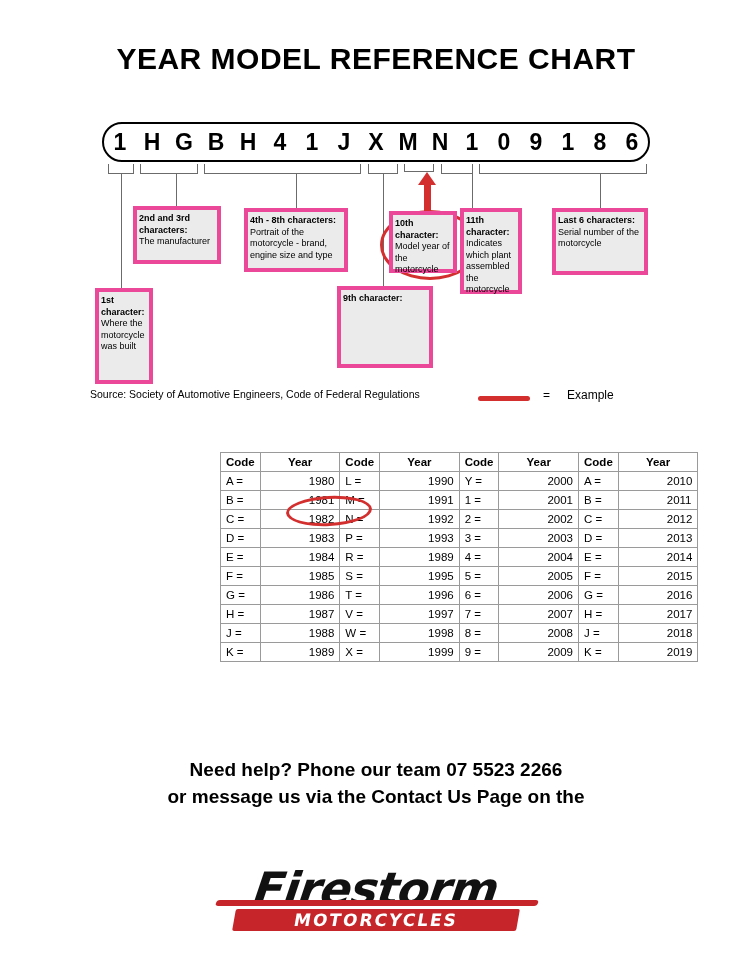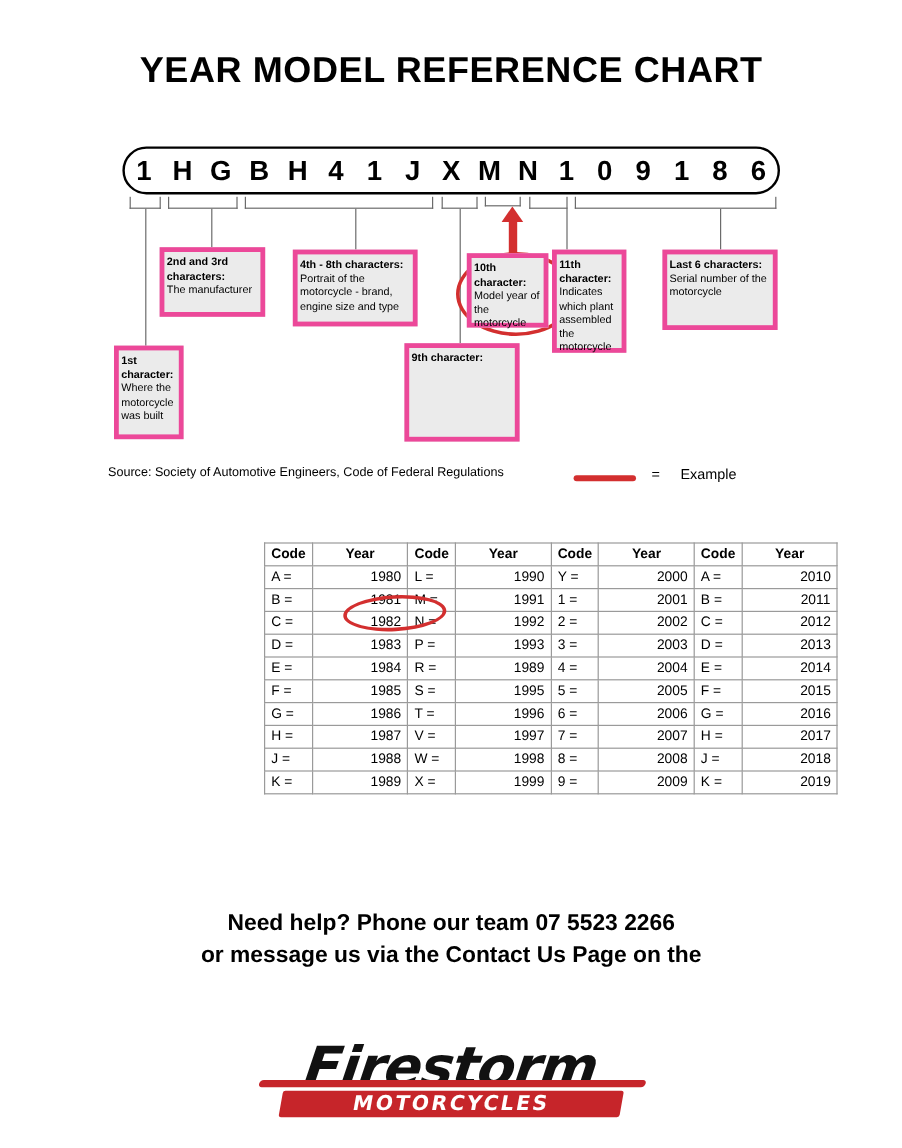--- a/index.html
+++ b/index.html
@@ -150,21 +150,21 @@
     color: #000;
     background: #ffffff;
     white-space: nowrap;
   }
   table.yeartable th {
     font-weight: bold;
     text-align: center;
     font-size: 11.5px;
   }
   table.yeartable td.code { text-align: left; width: 36px; }
-  table.yeartable td.year { text-align: center; width: 34px; padding-left: 48px; }
+  table.yeartable td.year { text-align: left; width: 34px; padding-left: 48px; }
 
   
   .table-circle {
     position: absolute;
     left: 286px;
     top: 496px;
     width: 86px;
     height: 30px;
     border: 3px solid #d32f2f;
     border-radius: 50%;
@@ -282,21 +282,21 @@
 <div class="bracket" style="left:441px; top:164px; width:32px; height:10px;"></div>
 <div class="leader" style="left:472px; top:174px; height:34px;"></div>
 
 <div class="bracket" style="left:479px; top:164px; width:168px; height:10px;"></div>
 <div class="leader" style="left:600px; top:174px; height:34px;"></div>
 
 <div class="red-ellipse" style="left:380px; top:210px; width:100px; height:70px;"></div>
 <div class="red-arrow-shaft" style="left:424px; top:184px; height:36px;"></div>
 <div class="red-arrow-head" style="left:418px; top:172px;"></div>
 
-<div class="callout" style="left:95px; top:288px; width:58px; height:78px;">
+<div class="callout" style="left:95px; top:288px; width:58px; height:96px;">
   <b>1st character:</b><br>
   <span>Where the motorcycle was built</span>
 </div>
 
 <div class="callout" style="left:133px; top:206px; width:88px; height:58px;">
   <b>2nd and 3rd characters:</b><br>
   <span>The manufacturer</span>
 </div>
 
 <div class="callout" style="left:244px; top:208px; width:104px; height:64px;">

